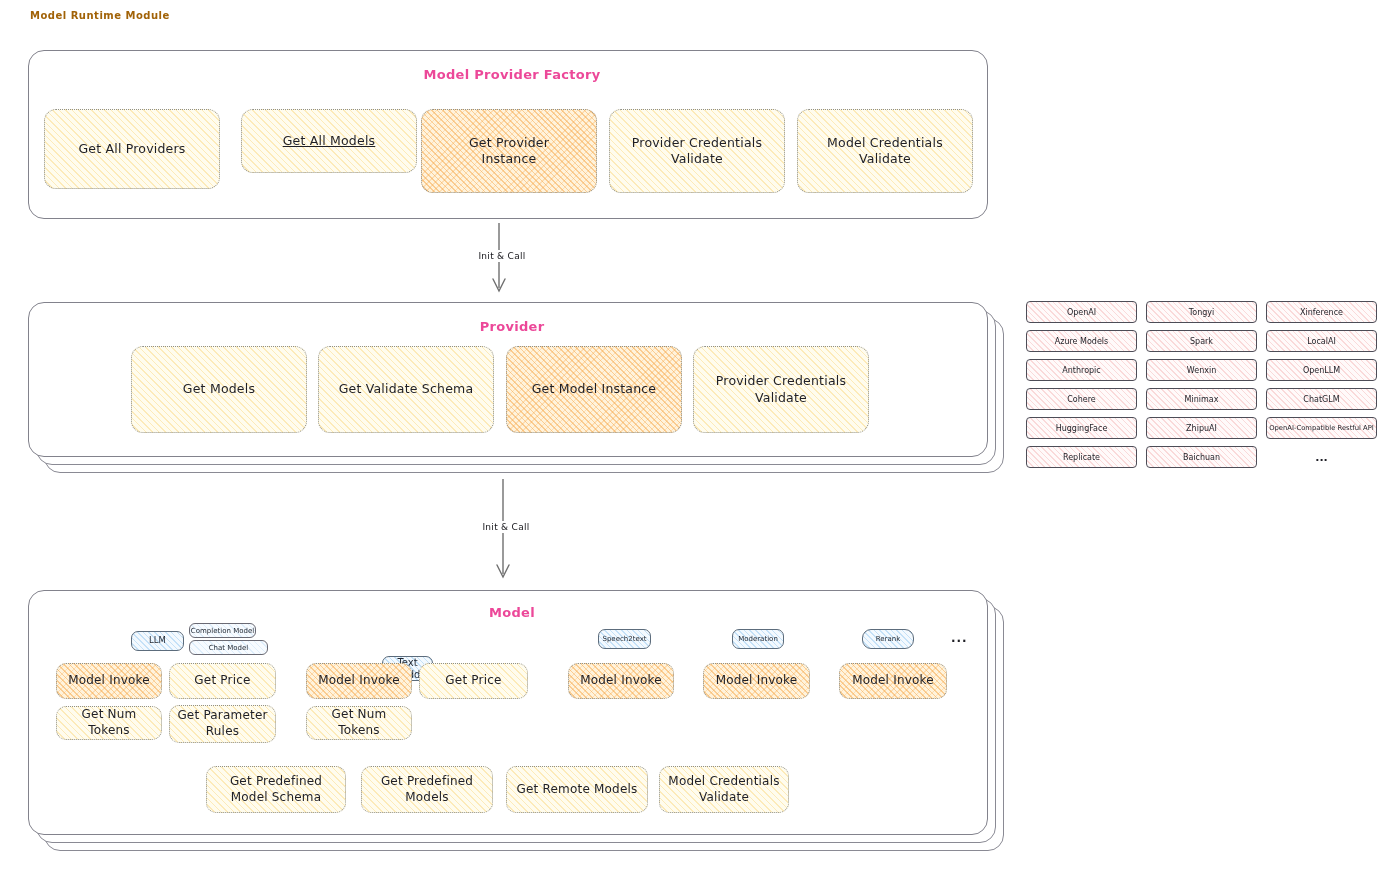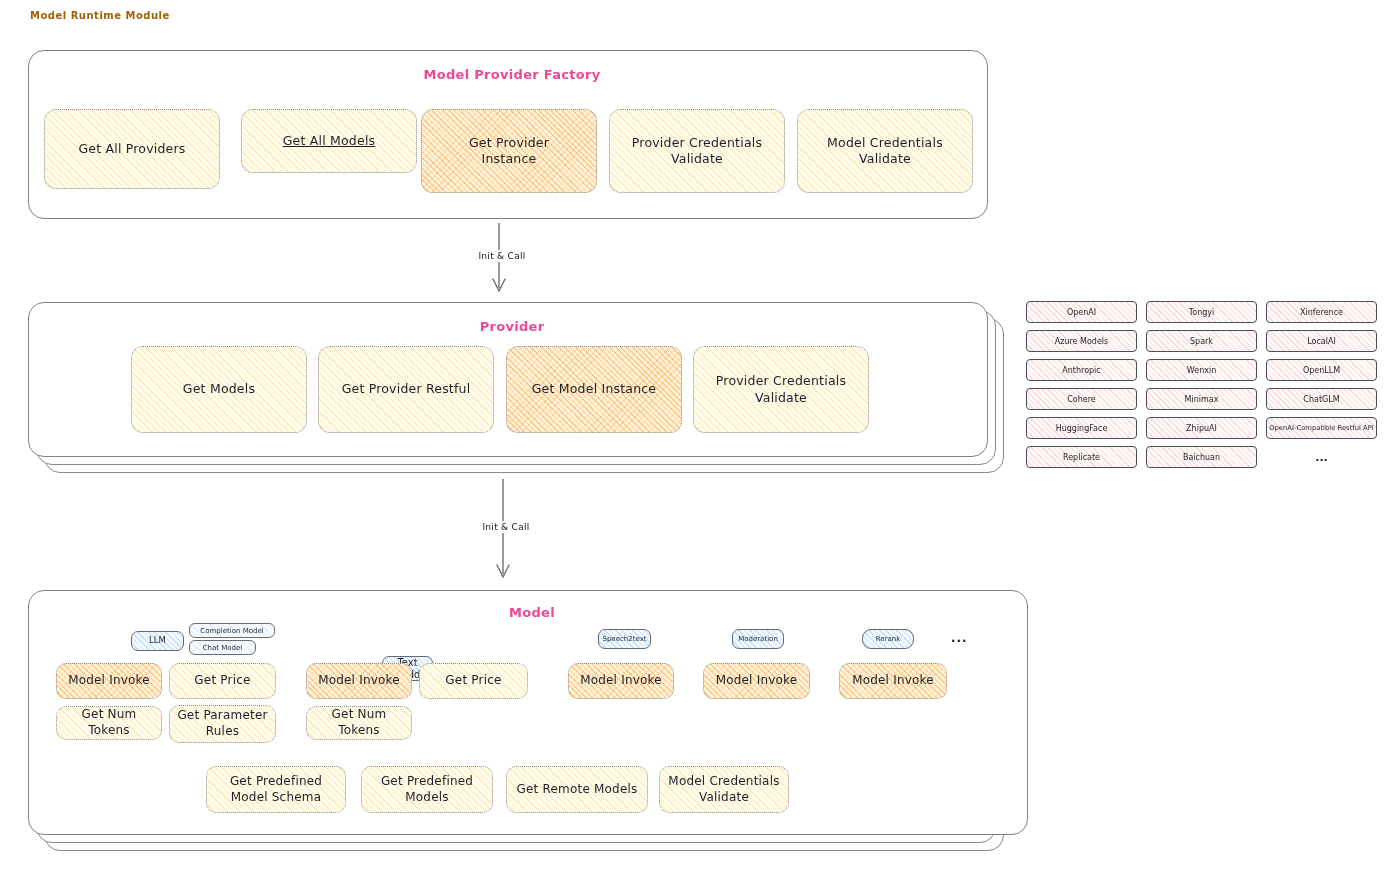--- a/index.html
+++ b/index.html
@@ -95,21 +95,21 @@
     <path d="M11 1 V66" stroke="#6f6f6f" stroke-width="1.4" fill="none"></path>
     <path d="M5 57 L11 69 L17 57" stroke="#6f6f6f" stroke-width="1.4" fill="none" stroke-linecap="round"></path>
   </svg>
   <div class="arrow-label" style="left:468px;top:250px;width:60px;">Init &amp; Call</div>
 
   <div class="stack-layer" style="left:44px;top:318px;width:958px;height:153px;"></div>
   <div class="stack-layer" style="left:36px;top:310px;width:958px;height:153px;"></div>
   <div class="container" style="left:28px;top:302px;width:958px;height:153px;">
     <div class="container-title">Provider</div>
     <div class="method" style="left:102px;top:43px;width:176px;height:87px;">Get Models</div>
-    <div class="method" style="left:289px;top:43px;width:176px;height:87px;">Get Provider Restful</div>
+    <div class="method" style="left:289px;top:43px;width:176px;height:87px;">Get Validate Schema</div>
     <div class="method hl" style="left:477px;top:43px;width:176px;height:87px;">Get Model Instance</div>
     <div class="method" style="left:664px;top:43px;width:176px;height:87px;">Provider Credentials Validate</div>
   </div>
 
   <div class="provider-grid">
     <div class="chip">OpenAI</div>
     <div class="chip">Tongyi</div>
     <div class="chip">Xinference</div>
     <div class="chip">Azure Models</div>
     <div class="chip">Spark</div>
@@ -129,26 +129,26 @@
   </div>
 
   <svg class="abs" style="left:492px;top:478px;" width="22" height="104" viewBox="0 0 22 104">
     <path d="M11 1 V96" stroke="#6f6f6f" stroke-width="1.4" fill="none"></path>
     <path d="M5 87 L11 99 L17 87" stroke="#6f6f6f" stroke-width="1.4" fill="none" stroke-linecap="round"></path>
   </svg>
   <div class="arrow-label" style="left:472px;top:521px;width:60px;">Init &amp; Call</div>
 
   <div class="stack-layer" style="left:44px;top:606px;width:958px;height:243px;"></div>
   <div class="stack-layer" style="left:36px;top:598px;width:958px;height:243px;"></div>
-  <div class="container" style="left:28px;top:590px;width:958px;height:243px;padding-left:40px;">
+  <div class="container" style="left:28px;top:590px;width:958px;height:243px;">
     <div class="container-title" style="top:14px;">Model</div>
 
     <div class="tag" style="left:102px;top:40px;width:53px;height:20px;font-size:8.5px;">LLM</div>
-    <div class="subtag" style="left:160px;top:32px;width:86px;height:15px;border-radius:6px;">Completion Model</div>
-    <div class="subtag" style="left:160px;top:49px;width:67px;height:15px;text-align:right;">Chat Model</div>
+    <div class="subtag" style="left:160px;top:32px;width:67px;height:15px;border-radius:6px;">Completion Model</div>
+    <div class="subtag" style="left:160px;top:49px;width:79px;height:15px;text-align:right;">Chat Model</div>
     <div class="tag" style="left:353px;top:37px;width:51px;height:25px;font-size:10px;padding:1px 4px;margin-top:28px;">Text Embedding</div>
     <div class="tag" style="left:569px;top:38px;width:53px;height:20px;font-size:7px;">Speech2text</div>
     <div class="tag" style="left:703px;top:38px;width:52px;height:20px;font-size:7px;">Moderation</div>
     <div class="tag" style="left:833px;top:38px;width:52px;height:20px;font-size:7px;border-radius:9px;">Rerank</div>
     <div class="ellipsis" style="left:922px;top:40px;">...</div>
 
     <div class="method hl sm" style="left:27px;top:72px;width:106px;height:36px;">Model Invoke</div>
     <div class="method sm" style="left:140px;top:72px;width:107px;height:36px;">Get Price</div>
     <div class="method hl sm" style="left:277px;top:72px;width:106px;height:36px;">Model Invoke</div>
     <div class="method sm" style="left:390px;top:72px;width:109px;height:36px;">Get Price</div>

